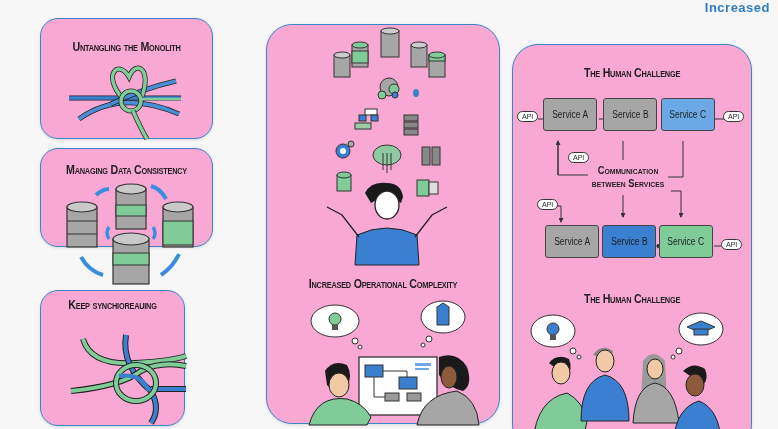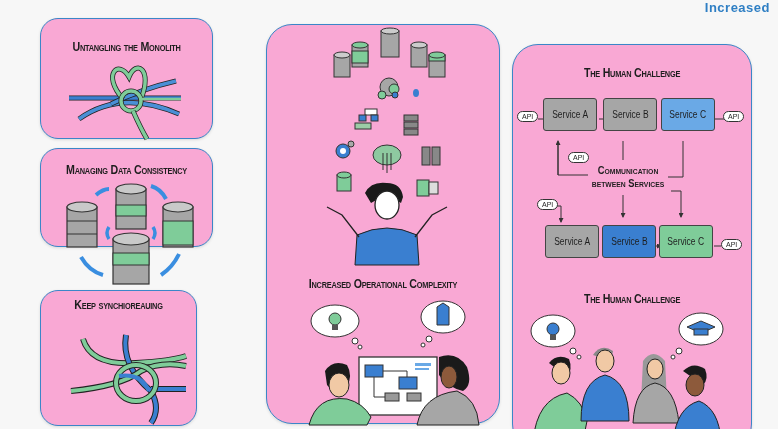--- a/index.html
+++ b/index.html
@@ -90,21 +90,21 @@
     </g>
     <path d="M55 46 Q62 40 68 40" stroke="#3a8ee0" stroke-width="4" fill="none"></path>
     <path d="M110 37 Q120 40 125 50" stroke="#3a8ee0" stroke-width="4" fill="none"></path>
     <path d="M40 108 Q48 122 62 126" stroke="#3a8ee0" stroke-width="4" fill="none"></path>
     <path d="M138 105 Q132 118 120 126" stroke="#3a8ee0" stroke-width="4" fill="none"></path>
     <path d="M68 78 Q64 84 68 90" stroke="#3a8ee0" stroke-width="3.5" fill="none"></path>
     <path d="M112 78 Q116 84 112 90" stroke="#3a8ee0" stroke-width="3.5" fill="none"></path>
   </svg>
 </div>
 
-<div class="panel" style="left:40px; top:290px; width:157px; height:136px; border-radius:18px;">
+<div class="panel" style="left:40px; top:290px; width:145px; height:136px; border-radius:18px;">
   <div class="ptitle" style="top:6px; font-size:13px;">Keep synchioreauing</div>
   <svg width="173" height="136" style="left:0;top:0;">
     <path d="M42 48 Q50 75 95 72 Q130 70 145 65" stroke="#222" stroke-width="6" fill="none"></path>
     <path d="M42 48 Q50 75 95 72 Q130 70 145 65" stroke="#7fcc99" stroke-width="4" fill="none"></path>
     <path d="M85 44 Q80 75 110 100 Q120 118 110 132" stroke="#222" stroke-width="6" fill="none"></path>
     <path d="M85 44 Q80 75 110 100 Q120 118 110 132" stroke="#3a7fd0" stroke-width="4" fill="none"></path>
     <path d="M30 100 Q80 95 100 80 Q120 70 145 75" stroke="#222" stroke-width="6" fill="none"></path>
     <path d="M30 100 Q80 95 100 80 Q120 70 145 75" stroke="#7fcc99" stroke-width="4" fill="none"></path>
     <path d="M110 98 L145 98" stroke="#222" stroke-width="6" fill="none"></path>
     <path d="M110 98 L145 98" stroke="#3a7fd0" stroke-width="4" fill="none"></path>

